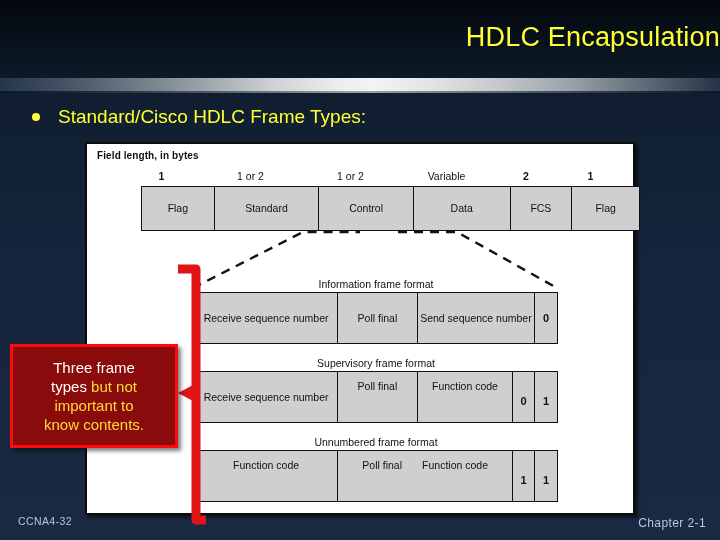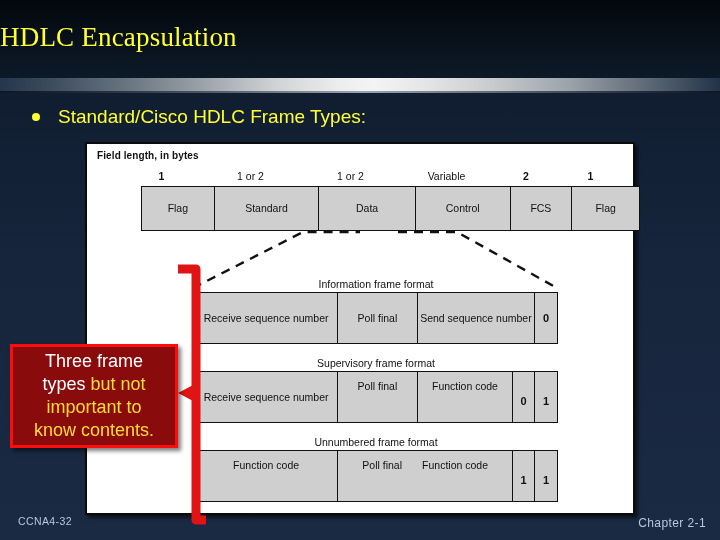--- a/index.html
+++ b/index.html
@@ -44,25 +44,24 @@
     left: 0; bottom: 0;
     width: 100%; height: 2px;
     background: linear-gradient(90deg, rgba(10,18,30,.85), rgba(70,82,96,.5) 50%, rgba(10,18,30,.85));
   }
 
   
   .slide-title {
     position: absolute;
     left: 0; top: 22px;
     width: 720px;
-    text-align: left;
+    text-align: right;
     font-size: 27px;
     color: #ffff33;
     letter-spacing: .2px;
-    font-family: Liberation Serif, serif;
   }
 
   
   .bullet-row {
     position: absolute;
     left: 32px; top: 106px;
     display: flex;
     align-items: center;
     gap: 18px;
   }
@@ -168,21 +167,21 @@
     position: absolute;
     left: 10px; top: 344px;
     width: 168px; height: 104px;
     background: #8a0b0b;
     border: 3px solid #ff0b0b;
     box-sizing: border-box;
     display: flex;
     align-items: center;
     justify-content: center;
     text-align: center;
-    font-size: 18px;
+    font-size: 15px;
     line-height: 1.28;
     color: #ffffff;
     box-shadow: 3px 3px 4px rgba(0,0,0,.5);
   }
   .callout .hl { color: #ffdd33; }
 
   
   .bracket-svg {
     position: absolute;
     left: 150px; top: 255px;
@@ -232,22 +231,22 @@
         <span class="lenlbl" style="width:105px;">1 or 2</span>
         <span class="lenlbl" style="width:95px;">1 or 2</span>
         <span class="lenlbl" style="width:97px;">Variable</span>
         <span class="lenlbl b" style="width:62px;">2</span>
         <span class="lenlbl b" style="width:67px;">1</span>
       </div>
 
       <div class="frow" style="left:54px; top:42px; width:499px; height:45px;">
         <div class="fcell" style="width:73px;">Flag</div>
         <div class="fcell" style="width:105px;">Standard</div>
+        <div class="fcell" style="width:95px;">Control</div>
         <div class="fcell" style="width:97px;">Data</div>
-        <div class="fcell" style="width:95px;">Control</div>
         <div class="fcell" style="width:62px;">FCS</div>
         <div class="fcell" style="width:67px;">Flag</div>
       </div>
 
       <svg class="dash-svg" viewBox="0 0 550 373">
         <polyline points="106,144 216,88 273,88" fill="none" stroke="#111" stroke-width="2.4" stroke-dasharray="9,7" stroke-linecap="butt"></polyline>
         <polyline points="311,88 370,88 470,144" fill="none" stroke="#111" stroke-width="2.4" stroke-dasharray="9,7" stroke-linecap="butt"></polyline>
       </svg>
 
       <div class="sect-label" style="left:107px; top:134px; width:364px;">Information frame format</div>

